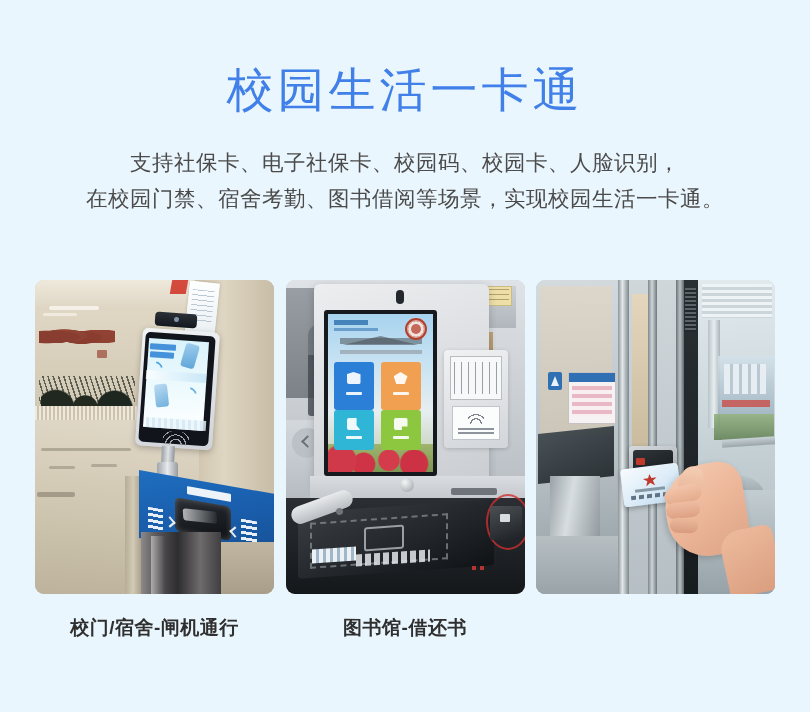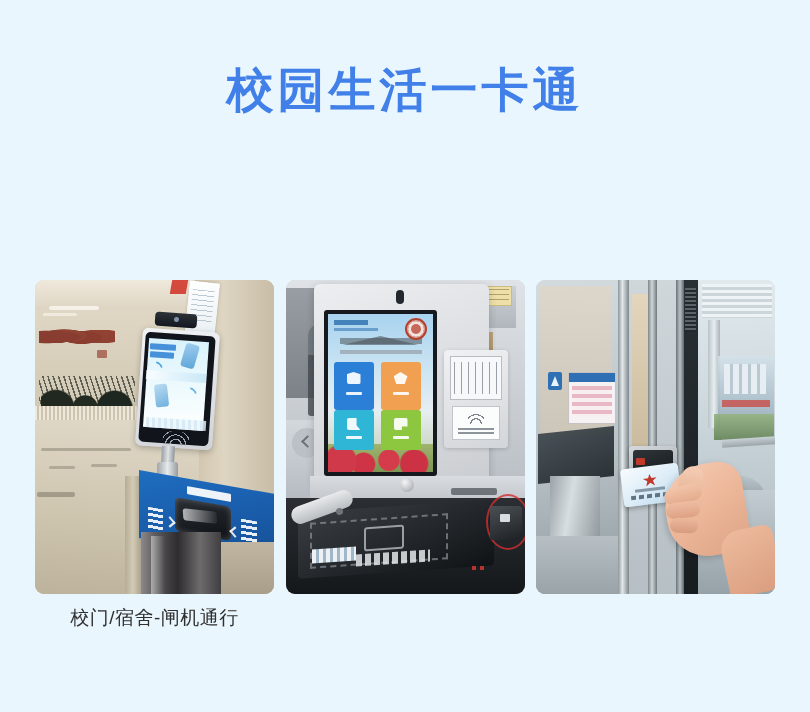--- a/index.html
+++ b/index.html
@@ -8,21 +8,21 @@
     background:#eaf6fd;
     font-family:"Liberation Sans","DejaVu Sans",sans-serif;
     overflow:hidden;
   }
   .page { position:relative; width:810px; height:712px; background:#eaf6fd; }
 
   .hero-title {
     text-align:center;
     color:#4180e8;
     font-size:47px;
-    font-weight:bold;
+    font-weight:normal;
     letter-spacing:4px;
     line-height:1;
     padding-top:66px;
   }
   .hero-sub {
     text-align:center;
     color:#4b4b4b;
     font-size:21.5px;
     line-height:36px;
     letter-spacing:0.5px;
@@ -42,23 +42,23 @@
     position:relative;
     width:239px; height:314px;
     border-radius:9px;
     overflow:hidden;
     background:#cfcfcf;
   }
   .caption {
     text-align:center;
     color:#2f2f2f;
     font-size:19px;
-    font-weight:normal;
+    font-weight:bold;
     letter-spacing:0.5px;
-    margin-top:11px;
+    margin-top:21px;
     white-space:nowrap;
   }
 
   
   .l { position:absolute; }
 
   
   .p1 { background:linear-gradient(180deg,#d8cfbb 0%,#cdc3ad 55%,#c3b9a3 100%); }
   .p1 .wall-right { left:155px; top:0; width:84px; height:314px;
       background:linear-gradient(90deg,#cdc2ab,#ded5c2 40%,#c8bda6); }
@@ -432,20 +432,24 @@
       background:linear-gradient(160deg,#eebb9e,#d99d7e);
       border-radius:20px 10px 0 0; transform:rotate(-12deg); }
 </style>
 </head>
 <body>
 
 <div class="page">
 
   <h1 class="hero-title">校园生活一卡通</h1>
 
+  <div class="hero-sub">
+    <div>支持社保卡、电子社保卡、校园码、校园卡、人脸识别，</div>
+    <div>在校园门禁、宿舍考勤、图书借阅等场景，实现校园生活一卡通。</div>
+  </div>
 
   <div class="cards">
 
     <div class="card">
       <div class="photo p1">
         <div class="l wall-right"></div>
         <div class="l wall-back"></div>
         <div class="l ceiling"></div>
         <div class="l light"></div>
         <div class="l light2"></div>
@@ -550,20 +554,21 @@
         <div class="l deck-book"></div>
         <div class="l deck-label"></div>
         <div class="l rollers"></div>
         <div class="l roller-dot"></div>
         <div class="l books"></div>
         <div class="l red-circle"></div>
         <div class="l dev-right"></div>
         <div class="l dev-right-led"></div>
         <div class="l dev-dots"></div>
       </div>
+      <div class="caption">图书馆-借还书</div>
     </div>
 
     <div class="card">
       <div class="photo p3">
         <div class="l left-glass"></div>
         <div class="l lg-wall"></div>
         <div class="l lg-sign"></div>
         <div class="l lg-sign-g"></div>
         <div class="l lg-poster"></div>
         <div class="l lg-poster-hd"></div>

